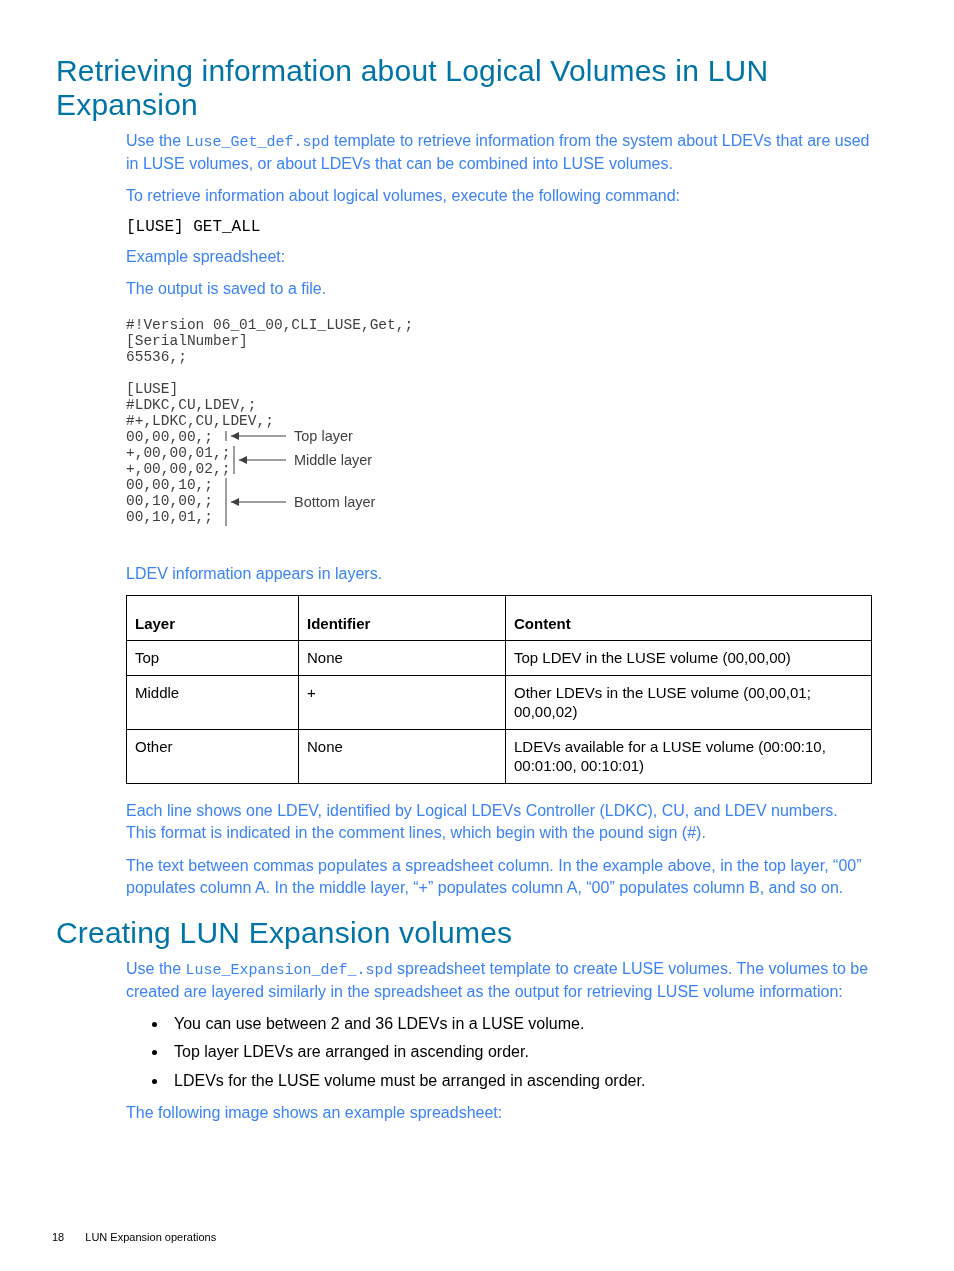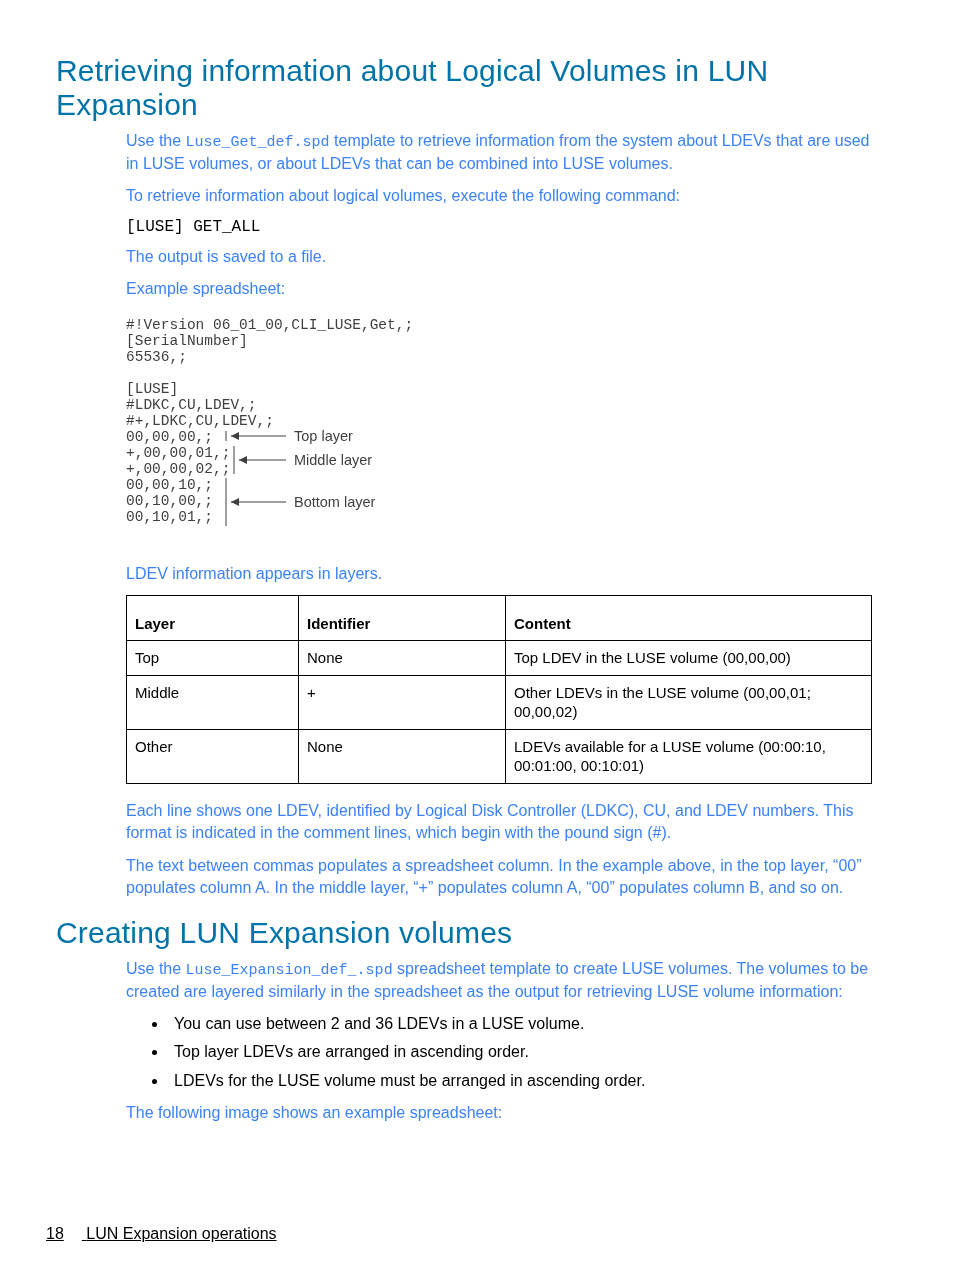--- a/index.html
+++ b/index.html
@@ -78,44 +78,43 @@
     }
     ul.bullets li {
       font-size: 16px;
       line-height: 1.4;
       margin: 6px 0;
       padding-left: 6px;
     }
     .footer {
       position: absolute;
       bottom: 28px;
-      left: 46px;
-      font-size: 16px;
-      text-decoration: underline;
+      left: 52px;
+      font-size: 11px;
     }
     .footer .pageno { margin-right: 18px; }
     .svg-mono { font-family: "Courier New", Courier, monospace; font-size: 14.5px; fill:#403f3f; }
     .svg-label { font-family: Arial, Helvetica, sans-serif; font-size: 14.5px; fill:#403f3f; }
     .stroke { stroke:#403f3f; stroke-width:1; fill:none; }
   </style>
 </head>
 <body>
 
 <div class="page">
 
   <h2 class="section-title">Retrieving information about Logical Volumes in LUN Expansion</h2>
 
   <div class="body-indent">
     <p>
       <span>Use the </span><span class="mono">Luse_Get_def.spd</span><span> template to retrieve information from the system about LDEVs that are used in LUSE volumes, or about LDEVs that can be combined into LUSE volumes.</span>
     </p>
     <p>To retrieve information about logical volumes, execute the following command:</p>
     <div class="code-line">[LUSE] GET_ALL</div>
+    <p>Example spreadsheet:</p>
     <p>The output is saved to a file.</p>
-    <p>Example spreadsheet:</p>
 
     <div class="diagram">
       <svg width="340" height="226" viewBox="0 0 340 226">
 
         <text class="svg-mono" x="0" y="14">#!Version 06_01_00,CLI_LUSE,Get,;</text>
         <text class="svg-mono" x="0" y="30">[SerialNumber]</text>
         <text class="svg-mono" x="0" y="46">65536,;</text>
         <text class="svg-mono" x="0" y="78">[LUSE]</text>
         <text class="svg-mono" x="0" y="94">#LDKC,CU,LDEV,;</text>
         <text class="svg-mono" x="0" y="110">#+,LDKC,CU,LDEV,;</text>
@@ -165,21 +164,21 @@
           <td>Other LDEVs in the LUSE volume (00,00,01; 00,00,02)</td>
         </tr>
         <tr>
           <td>Other</td>
           <td>None</td>
           <td>LDEVs available for a LUSE volume (00:00:10, 00:01:00, 00:10:01)</td>
         </tr>
       </tbody>
     </table>
 
-    <p>Each line shows one LDEV, identified by Logical Disk Controller (LDKC), CU, and LDEV numbers. This format is indicated in the comment lines, which begin with the pound sign (#).</p>
+    <p>Each line shows one LDEV, identified by Logical LDEVs Controller (LDKC), CU, and LDEV numbers. This format is indicated in the comment lines, which begin with the pound sign (#).</p>
     <p>The text between commas populates a spreadsheet column. In the example above, in the top layer, “00” populates column A. In the middle layer, “+” populates column A, “00” populates column B, and so on.</p>
   </div>
 
   <h2 class="section-title" style="margin-top:16px">Creating LUN Expansion volumes</h2>
 
   <div class="body-indent">
     <p>
       <span>Use the </span><span class="mono">Luse_Expansion_def_.spd</span><span> spreadsheet template to create LUSE volumes. The volumes to be created are layered similarly in the spreadsheet as the output for retrieving LUSE volume information:</span>
     </p>
     <ul class="bullets">

